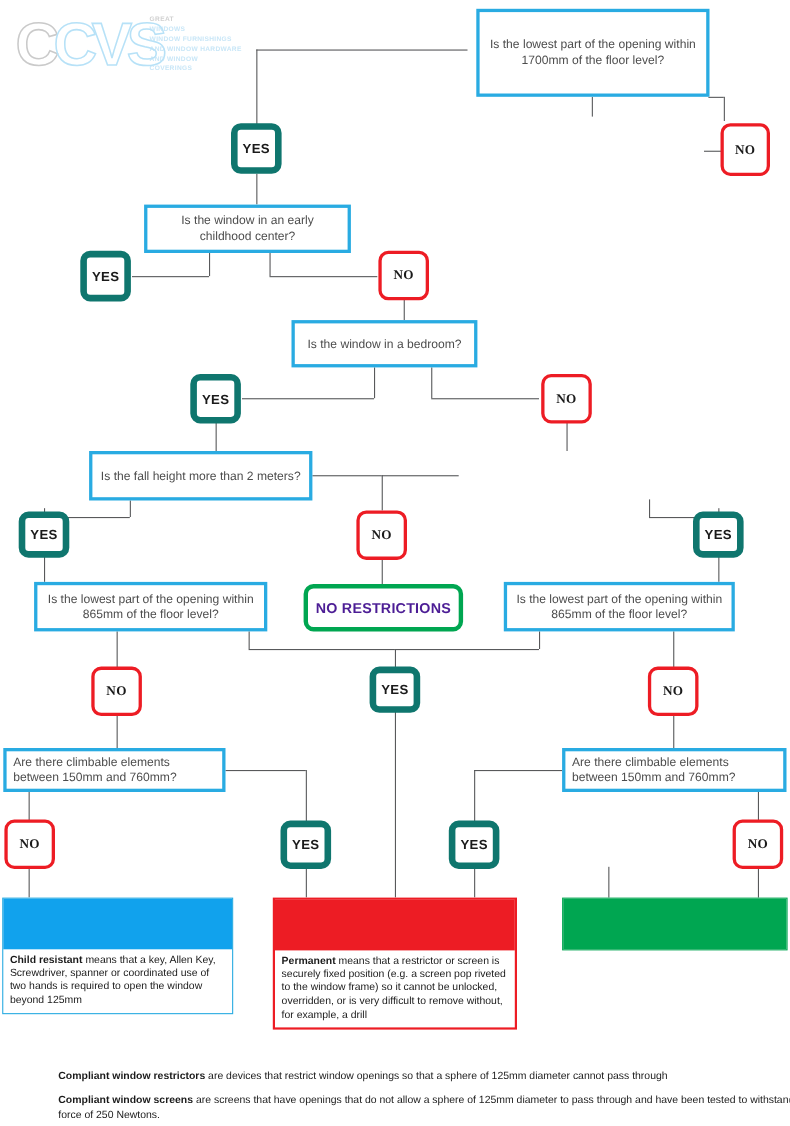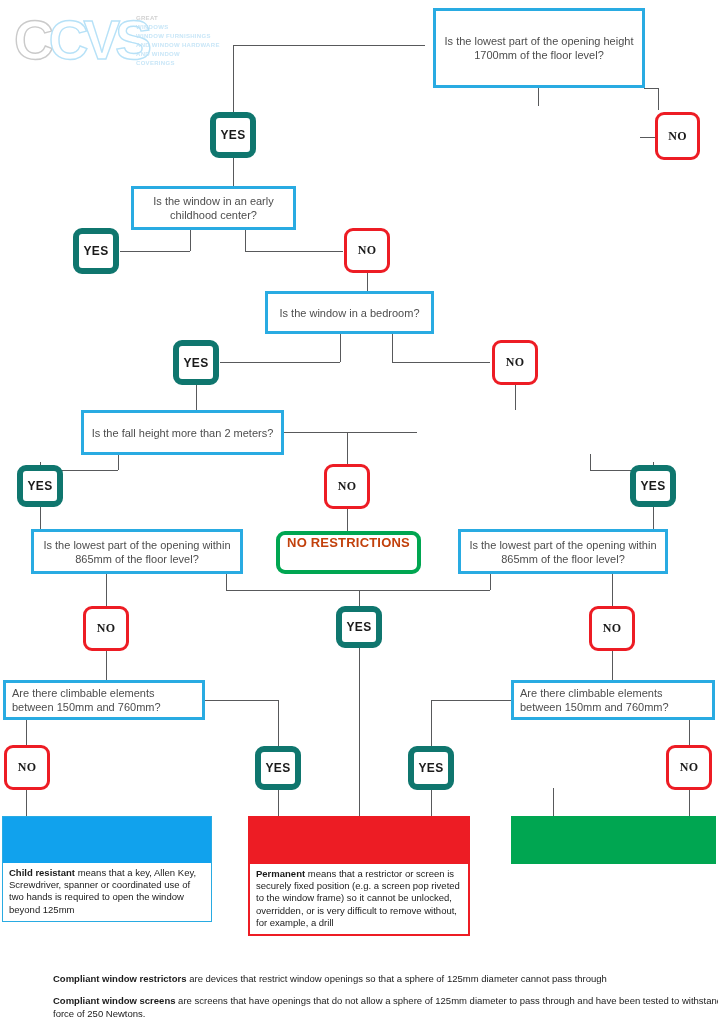--- a/index.html
+++ b/index.html
@@ -95,25 +95,25 @@
   .badge.yes { border: 6px solid #0f766e; }
   .badge.no  { border: 3px solid #ed1c24; font-family: Liberation Serif, serif; }
 
   .result {
     position: absolute;
     box-sizing: border-box;
     border: 4px solid #00a651;
     border-radius: 9px;
     background: #ffffff;
     display: flex;
-    align-items: flex-start;
+    align-items: center;
     justify-content: center;
     font-size: 13px;
     font-weight: bold;
-    color: #c2410c;
+    color: #4c1d95;
     letter-spacing: .2px;
   }
 
   
   .legend {
     position: absolute;
     box-sizing: border-box;
     background: #ffffff;
   }
   .legend .cap {
@@ -240,32 +240,32 @@
 
   <div class="ln lnv" style="left:689px; top:720px; height:28px;"></div>
 
   <div class="ln lnv" style="left:26px; top:788px; height:28px;"></div>
   <div class="ln lnv" style="left:278px; top:788px; height:28px;"></div>
   <div class="ln lnv" style="left:431px; top:788px; height:28px;"></div>
   <div class="ln lnv" style="left:553px; top:788px; height:28px;"></div>
   <div class="ln lnv" style="left:689px; top:788px; height:28px;"></div>
 
   <div class="qbox" style="left:433px; top:8px; width:212px; height:80px;">
-    <span>Is the lowest part of the opening height 1700mm of the floor level?</span>
+    <span>Is the lowest part of the opening within 1700mm of the floor level?</span>
   </div>
 
   <div class="badge no" style="left:655px; top:112px; width:45px; height:48px;">
     <span>NO</span>
   </div>
 
   <div class="badge yes" style="left:210px; top:112px; width:46px; height:46px;">
     <span>YES</span>
   </div>
 
-  <div class="qbox" style="left:131px; top:186px; width:165px; height:44px;">
+  <div class="qbox" style="left:131px; top:186px; width:188px; height:44px;">
     <span>Is the window in an early childhood center?</span>
   </div>
 
   <div class="badge yes" style="left:73px; top:228px; width:46px; height:46px;">
     <span>YES</span>
   </div>
 
   <div class="badge no" style="left:344px; top:228px; width:46px; height:45px;">
     <span>NO</span>
   </div>

